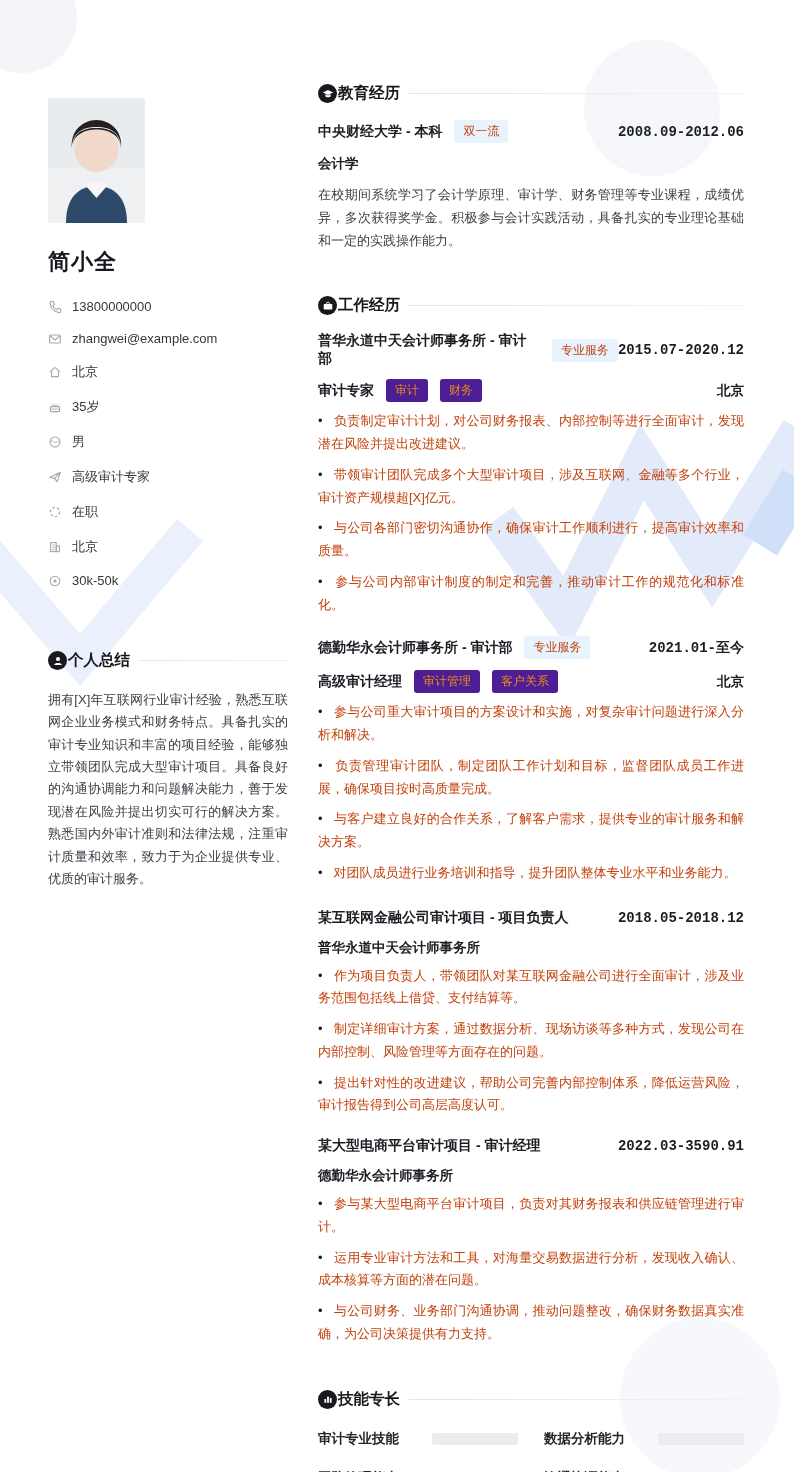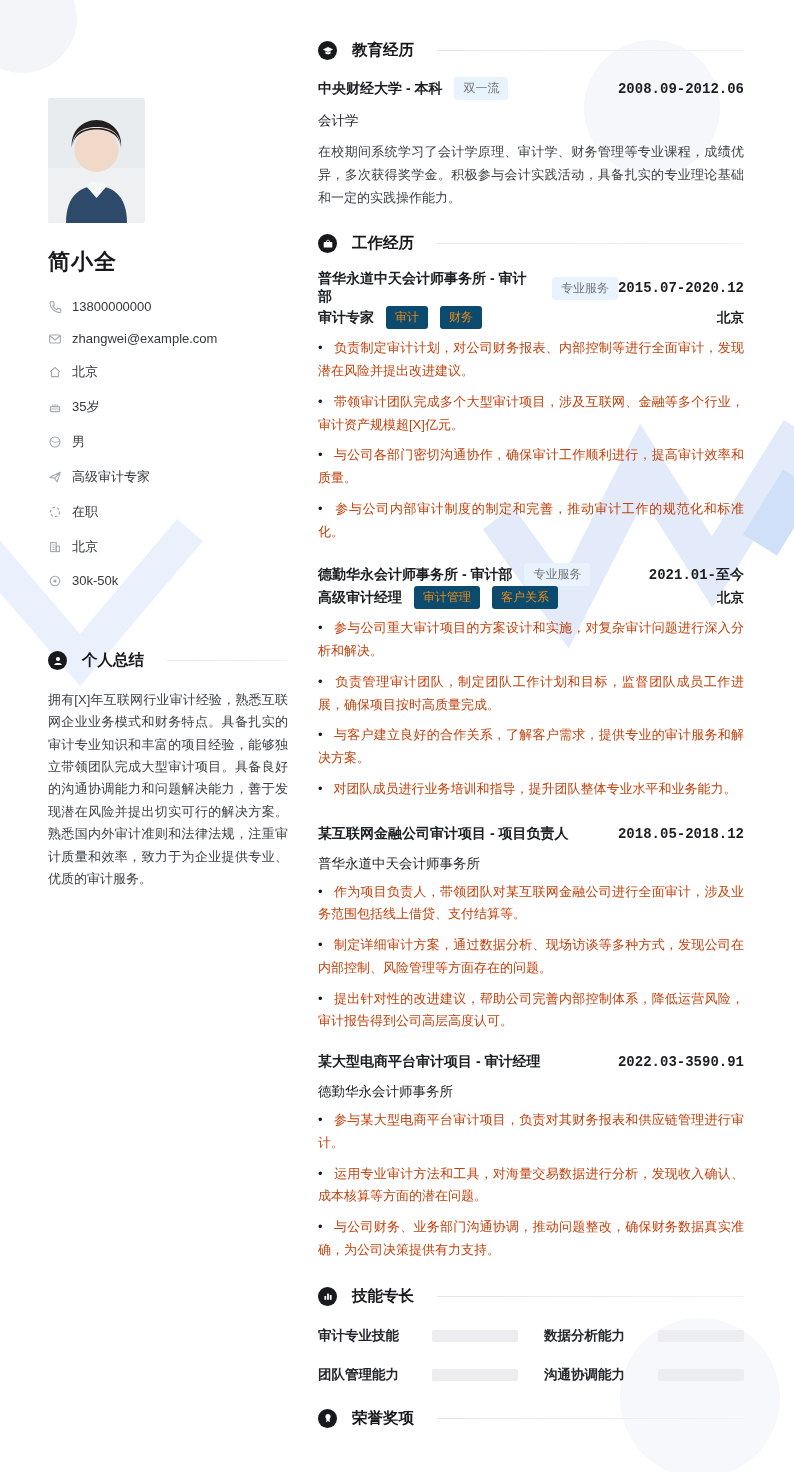--- a/index.html
+++ b/index.html
@@ -13,44 +13,44 @@
   .left { width:292px; padding:98px 4px 0 48px; }
   .photo { width:97px; height:125px; border-radius:3px; overflow:hidden; background:#e9ebee; }
   .photo svg { display:block; }
   .name { margin-top:24px; font-size:22px; font-weight:bold; color:#16181c; letter-spacing:1px; }
   .contacts { list-style:none; margin-top:22px; }
   .contacts li { display:flex; align-items:center; gap:10px; margin-bottom:17px; font-size:13px; color:#33373d; }
   .cicon { width:14px; height:14px; flex:0 0 14px; display:inline-flex; }
   .cicon svg { width:14px; height:14px; }
 
   
-  .sec-head { display:flex; align-items:center; gap:15px; }
+  .sec-head { display:flex; align-items:center; gap:1px;margin-top:43px; }
   .sec-ic { width:19px; height:19px; border-radius:50%; background:#17191d; display:inline-flex; align-items:center; justify-content:center; flex:0 0 19px; }
   .sec-ic svg { width:12px; height:12px; }
   .sec-title { font-size:15.5px; font-weight:bold; color:#16181c; white-space:nowrap; }
   .sec-line { flex:1; height:1px; background:linear-gradient(to right,#e3e5e9,#f2f3f6); margin-left:8px; }
 
   .summary-sec { margin-top:62px; }
   .summary-text { margin-top:18px; font-size:13px; line-height:1.72; color:#3c4047; text-align:justify; }
 
   
   .right { flex:1; padding:40px 50px 0 26px; }
   .section { margin-bottom:24px; }
   .sec-body { margin-top:16px; }
   .entry { margin-bottom:20px; }
   .entry:last-child { margin-bottom:0; }
   .erow { display:flex; align-items:center; justify-content:space-between; }
   .erow-l { display:flex; align-items:center; gap:12px; min-width:0; }
   .etitle { font-size:14px; font-weight:bold; color:#1b1e23; }
   .edate { font-size:14px; font-weight:bold; color:#1b1e23; white-space:nowrap;font-family:Liberation Mono, monospace; }
   .eloc { font-size:13.5px; font-weight:bold; color:#1b1e23; }
-  .badge-blue { font-size:12px; color:#737373; background:#e8f3fe; border-radius:3px; padding:3px 9px; white-space:nowrap; }
-  .tag-orange { font-size:12px; color:#ec8b16; background:#0c4a6e; border-radius:3px; padding:3px 9px; white-space:nowrap; }
-  .erow.sub { }
-  .company { margin-top:12px; font-size:13.5px; font-weight:normal; color:#1b1e23; }
+  .badge-blue { font-size:12px; color:#c2410c; background:#e8f3fe; border-radius:3px; padding:3px 9px; white-space:nowrap; }
+  .tag-orange { font-size:12px; color:#ec8b16; background:#4c1d95; border-radius:3px; padding:3px 9px; white-space:nowrap; }
+  .erow.sub { margin-top:11px; }
+  .company { margin-top:12px; font-size:13.5px; font-weight:bold; color:#1b1e23; }
   .para { margin-top:11px; font-size:13px; line-height:1.75; color:#3c4047; text-align:justify; }
   .bullet { margin-top:8px; font-size:13px; line-height:1.75; color:#c2410c; text-align:justify; }
   .bullet::before { content:"•\00a0\00a0\00a0"; color:#16181c; }
 
   
   .skill-grid { display:grid; grid-template-columns:1fr 1fr; column-gap:26px; row-gap:21px; margin-top:20px; }
   .skill { display:flex; align-items:center; gap:23px; }
   .skill-label { width:91px; flex:0 0 91px; font-size:13.5px; font-weight:600; color:#23262b; }
   .skill-track { flex:1; height:12px; background:#ededef; border-radius:2px; overflow:hidden; }
   .skill-fill { height:100%; background:#e2e8f6; border-radius:2px; }

